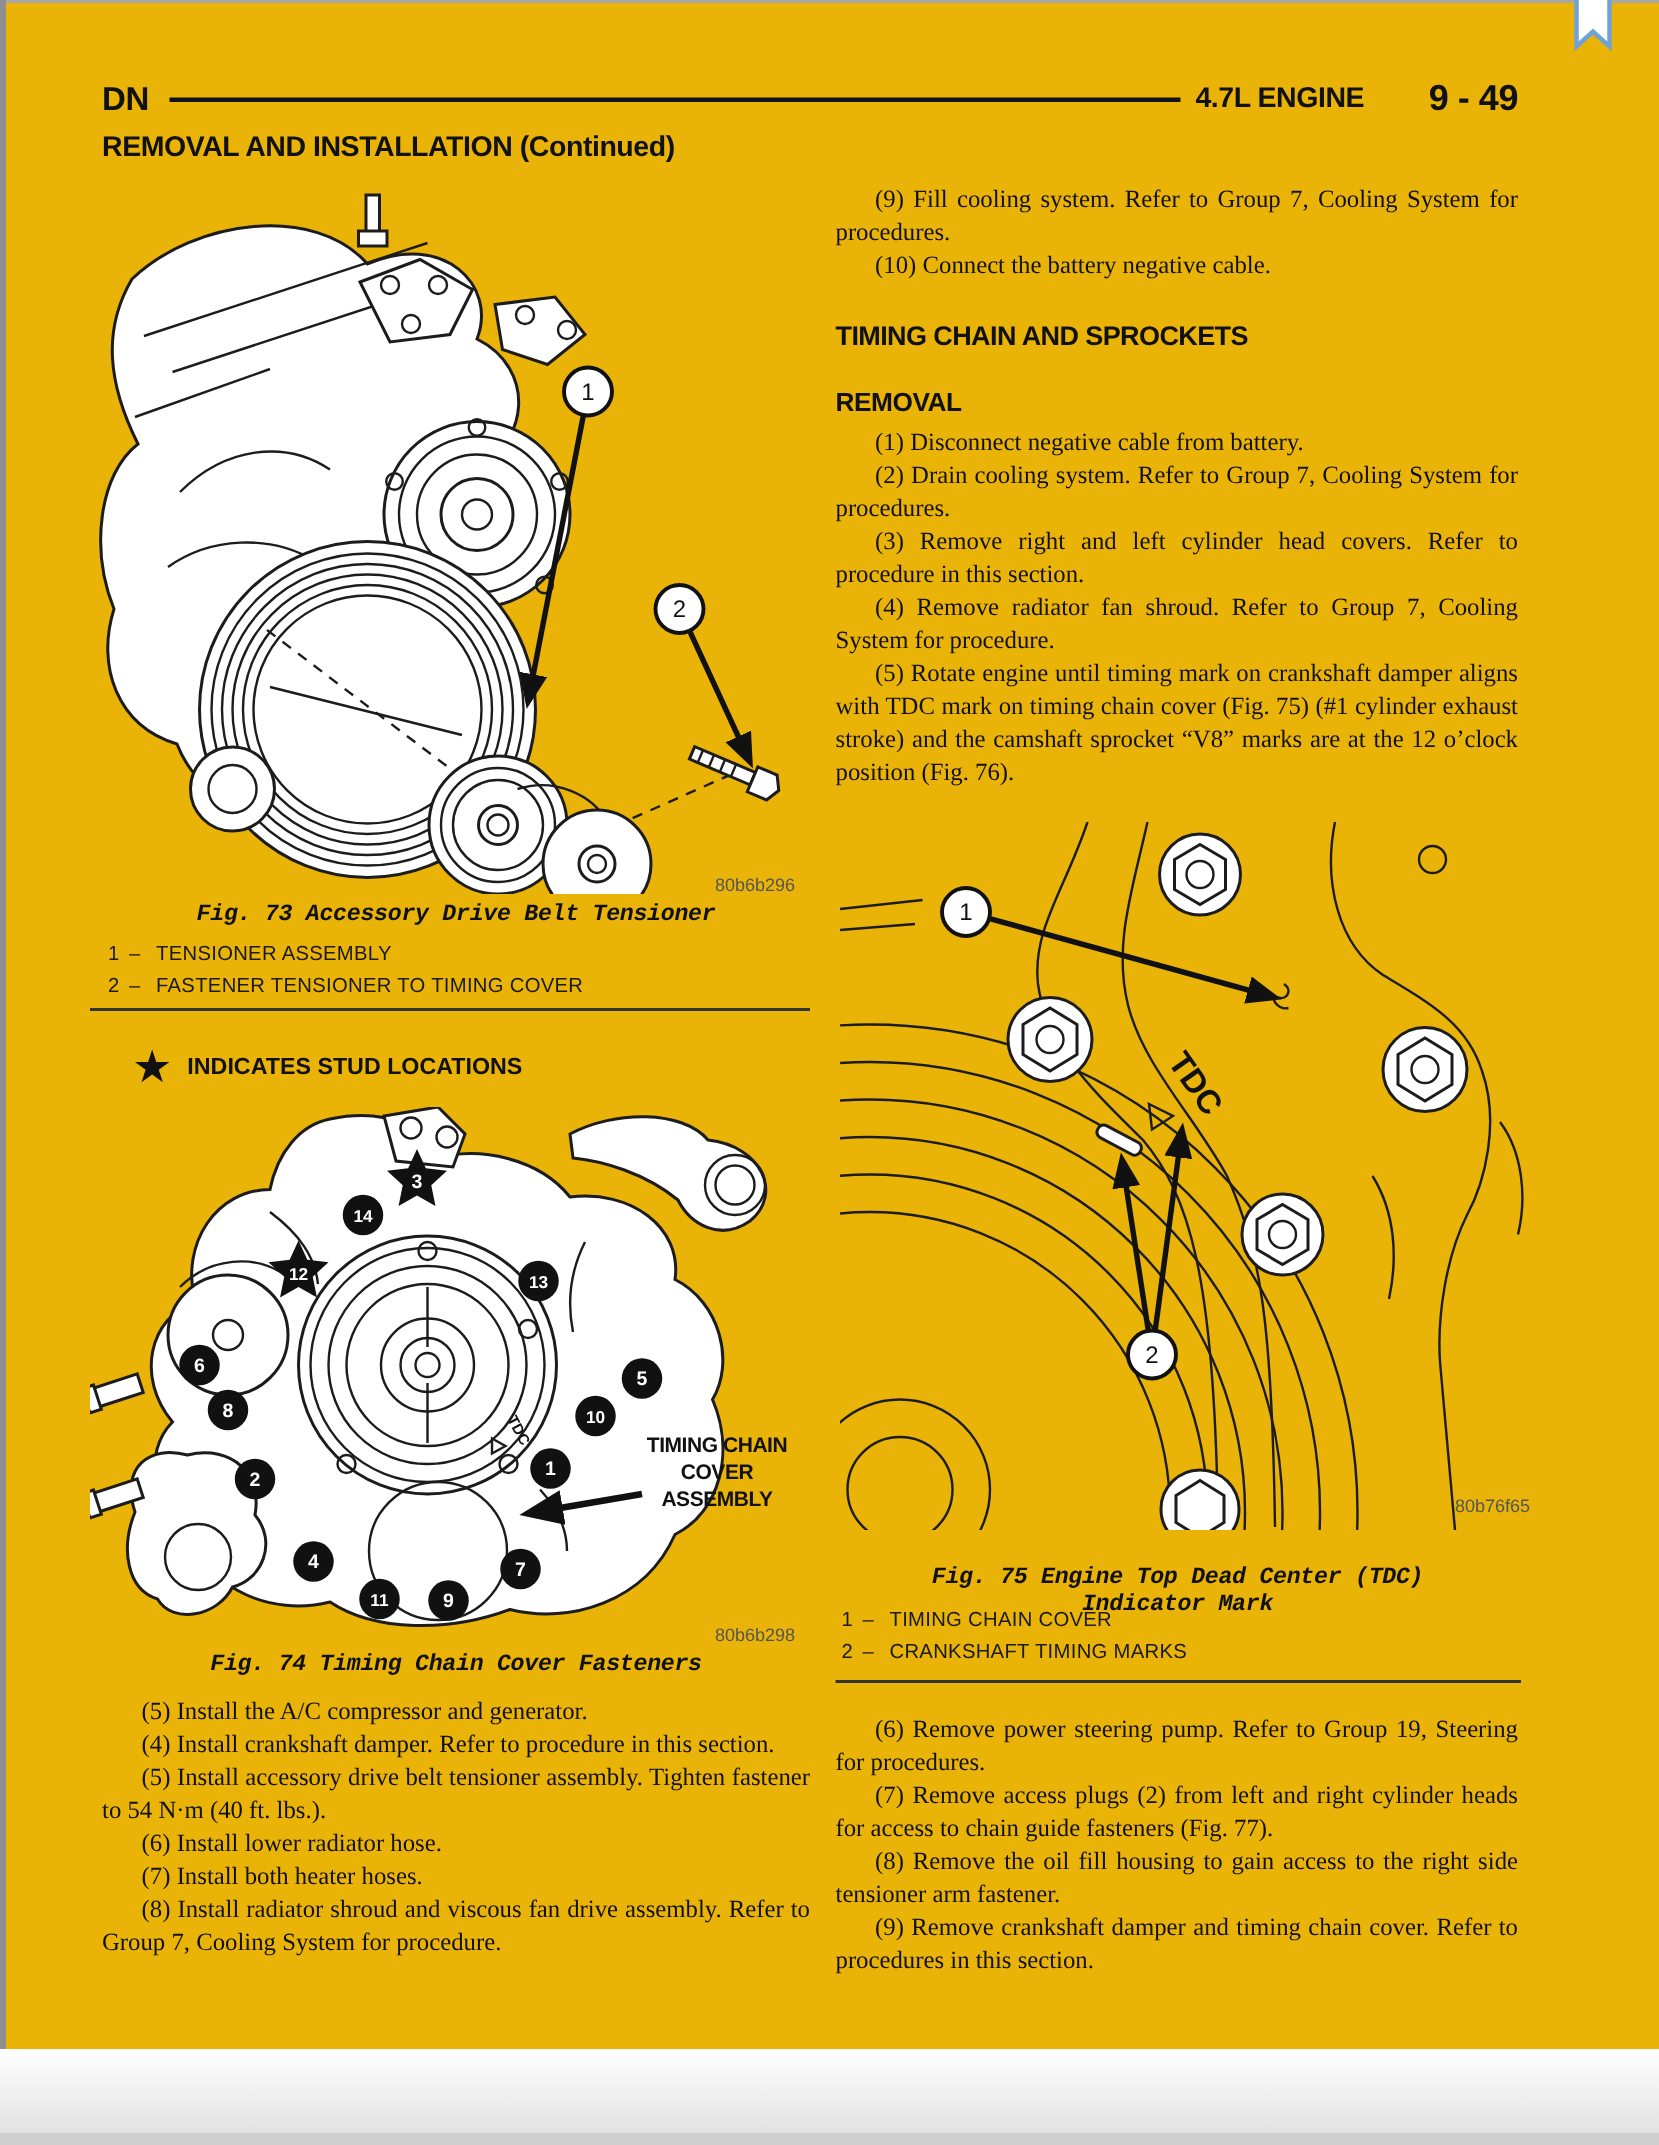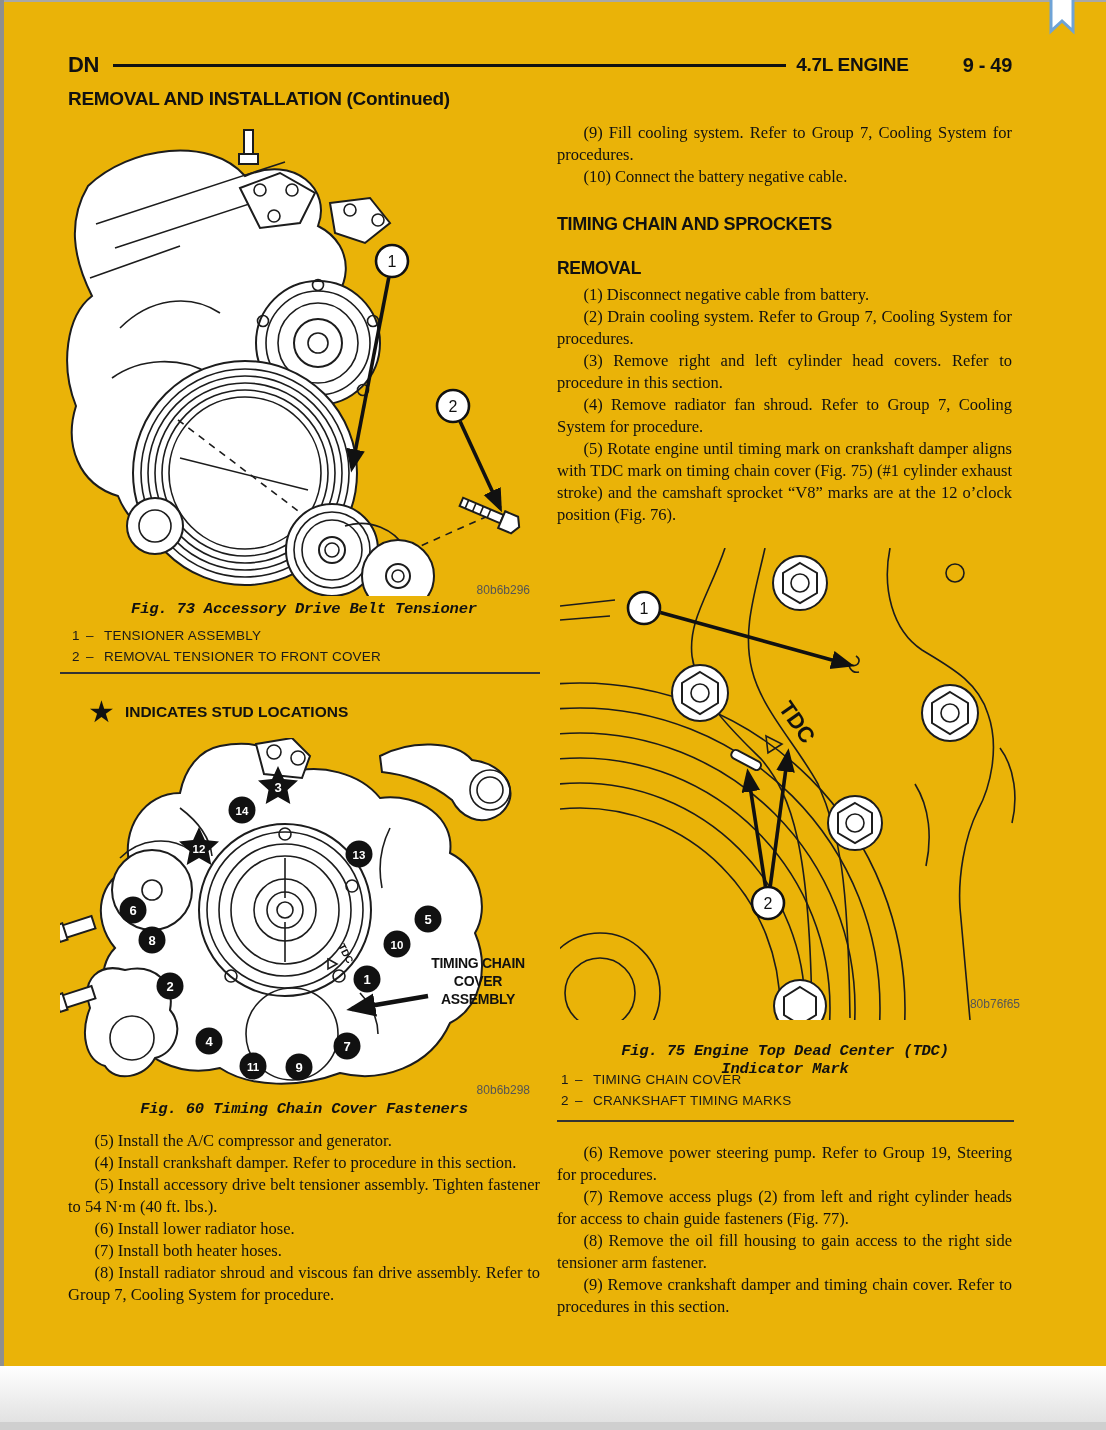--- a/index.html
+++ b/index.html
@@ -9,21 +9,21 @@
   .edge-left{position:absolute;left:0;top:0;width:4px;height:100%;background:#8f8f8f;}
   .bottom-fade{position:absolute;left:0;bottom:8px;width:100%;height:56px;
                background:linear-gradient(#ffffff,#e2e2e2);}
   .bottom-bar{position:absolute;left:0;bottom:0;width:100%;height:8px;background:#cfcfcf;}
 
   .hdr{position:absolute;left:68px;top:52px;width:944px;display:flex;align-items:center;
        font-family:"Liberation Sans", sans-serif;font-weight:bold;}
   .hdr .dn{font-size:22px;letter-spacing:-0.3px;}
   .hdr .rule{flex:1;height:3px;background:#111;margin:0 10px 0 14px;}
   .hdr .eng{font-size:19px;letter-spacing:-0.3px;}
-  .hdr .pg{font-size:20px;margin-left:54px;letter-spacing:-0.3px;}
+  .hdr .pg{font-size:24px;margin-left:43px;letter-spacing:-0.3px;}
 
   .section-title{position:absolute;left:68px;top:88px;
        font-family:"Liberation Sans", sans-serif;font-weight:bold;font-size:19px;letter-spacing:-0.3px;}
 
   .col-text p{margin:0;text-align:justify;text-indent:1.6em;font-size:16.5px;line-height:22px;}
   .left-steps{position:absolute;left:68px;top:1130px;width:472px;}
   .right-steps-top{position:absolute;left:557px;top:122px;width:455px;}
   .right-removal{position:absolute;left:557px;top:284px;width:455px;}
   .right-steps-bottom{position:absolute;left:557px;top:1142px;width:455px;}
 
@@ -167,21 +167,21 @@
   <div class="caption cap73">Fig. 73 Accessory Drive Belt Tensioner</div>
   <div class="legend leg73" id="legend73">
       <div class="legend-row">
         <span class="legend-num">1</span>
         <span class="legend-dash">–</span>
         <span class="legend-text">TENSIONER ASSEMBLY</span>
       </div>
       <div class="legend-row">
         <span class="legend-num">2</span>
         <span class="legend-dash">–</span>
-        <span class="legend-text">REMOVAL TENSIONER TO FRONT COVER</span>
+        <span class="legend-text">FASTENER TENSIONER TO TIMING COVER</span>
       </div>
     </div>
   <div class="hrule hr73"></div>
 
   <div class="stud-note">
     <span class="star-glyph">★</span>
     <span>INDICATES STUD LOCATIONS</span>
   </div>
 
   <figure class="fig74">
@@ -265,21 +265,21 @@
           <circle cx="193" cy="328" r="13.5" fill="#111"></circle>
           <text x="193" y="332.5" text-anchor="middle" font-family="&quot;Liberation Sans&quot;, sans-serif" font-size="11.5" font-weight="bold" fill="#fff">11</text>
           <circle cx="239" cy="329" r="13.5" fill="#111"></circle>
           <text x="239" y="333.5" text-anchor="middle" font-family="&quot;Liberation Sans&quot;, sans-serif" font-size="13" font-weight="bold" fill="#fff">9</text>
         </g>
       <text class="code" x="470" y="356" text-anchor="end">80b6b298</text>
     </svg>
     <div class="fig-label">TIMING CHAIN COVER ASSEMBLY</div>
   </figure>
 
-  <div class="caption cap74">Fig. 60 Timing Chain Cover Fasteners</div>
+  <div class="caption cap74">Fig. 74 Timing Chain Cover Fasteners</div>
   <div class="col-text left-steps" id="steps-left">
       <p>(5) Install the A/C compressor and generator.</p>
       <p>(4) Install crankshaft damper. Refer to procedure in this section.</p>
       <p>(5) Install accessory drive belt tensioner assembly. Tighten fastener to 54 N·m (40 ft. lbs.).</p>
       <p>(6) Install lower radiator hose.</p>
       <p>(7) Install both heater hoses.</p>
       <p>(8) Install radiator shroud and viscous fan drive assembly. Refer to Group 7, Cooling System for procedure.</p>
     </div>
 
   <div class="col-text right-steps-top" id="steps-rtop">

